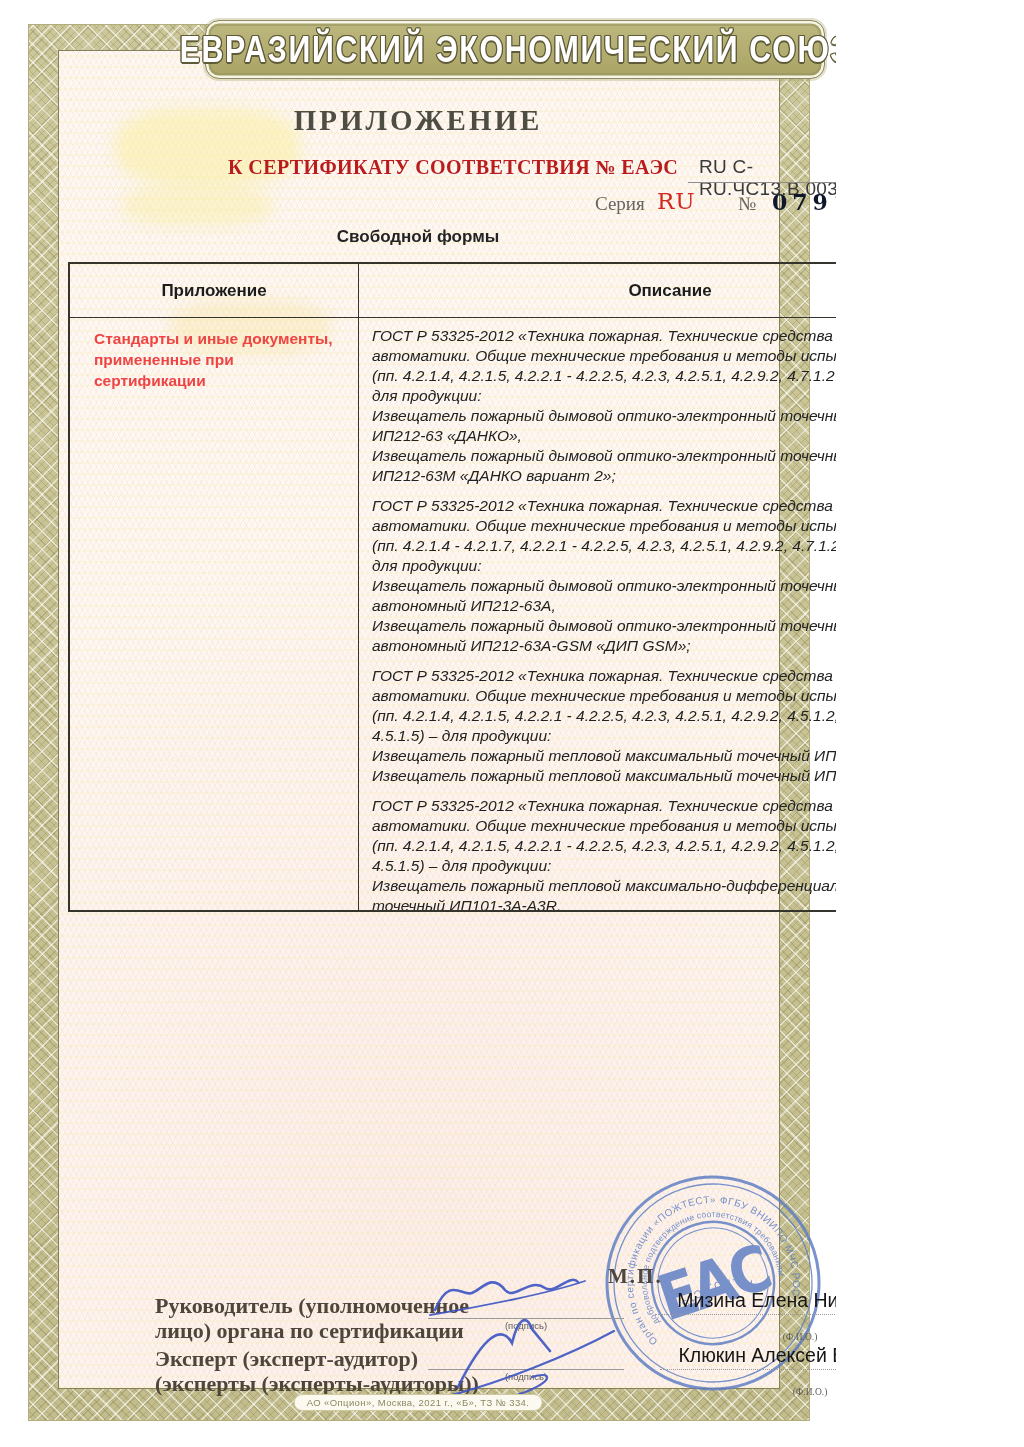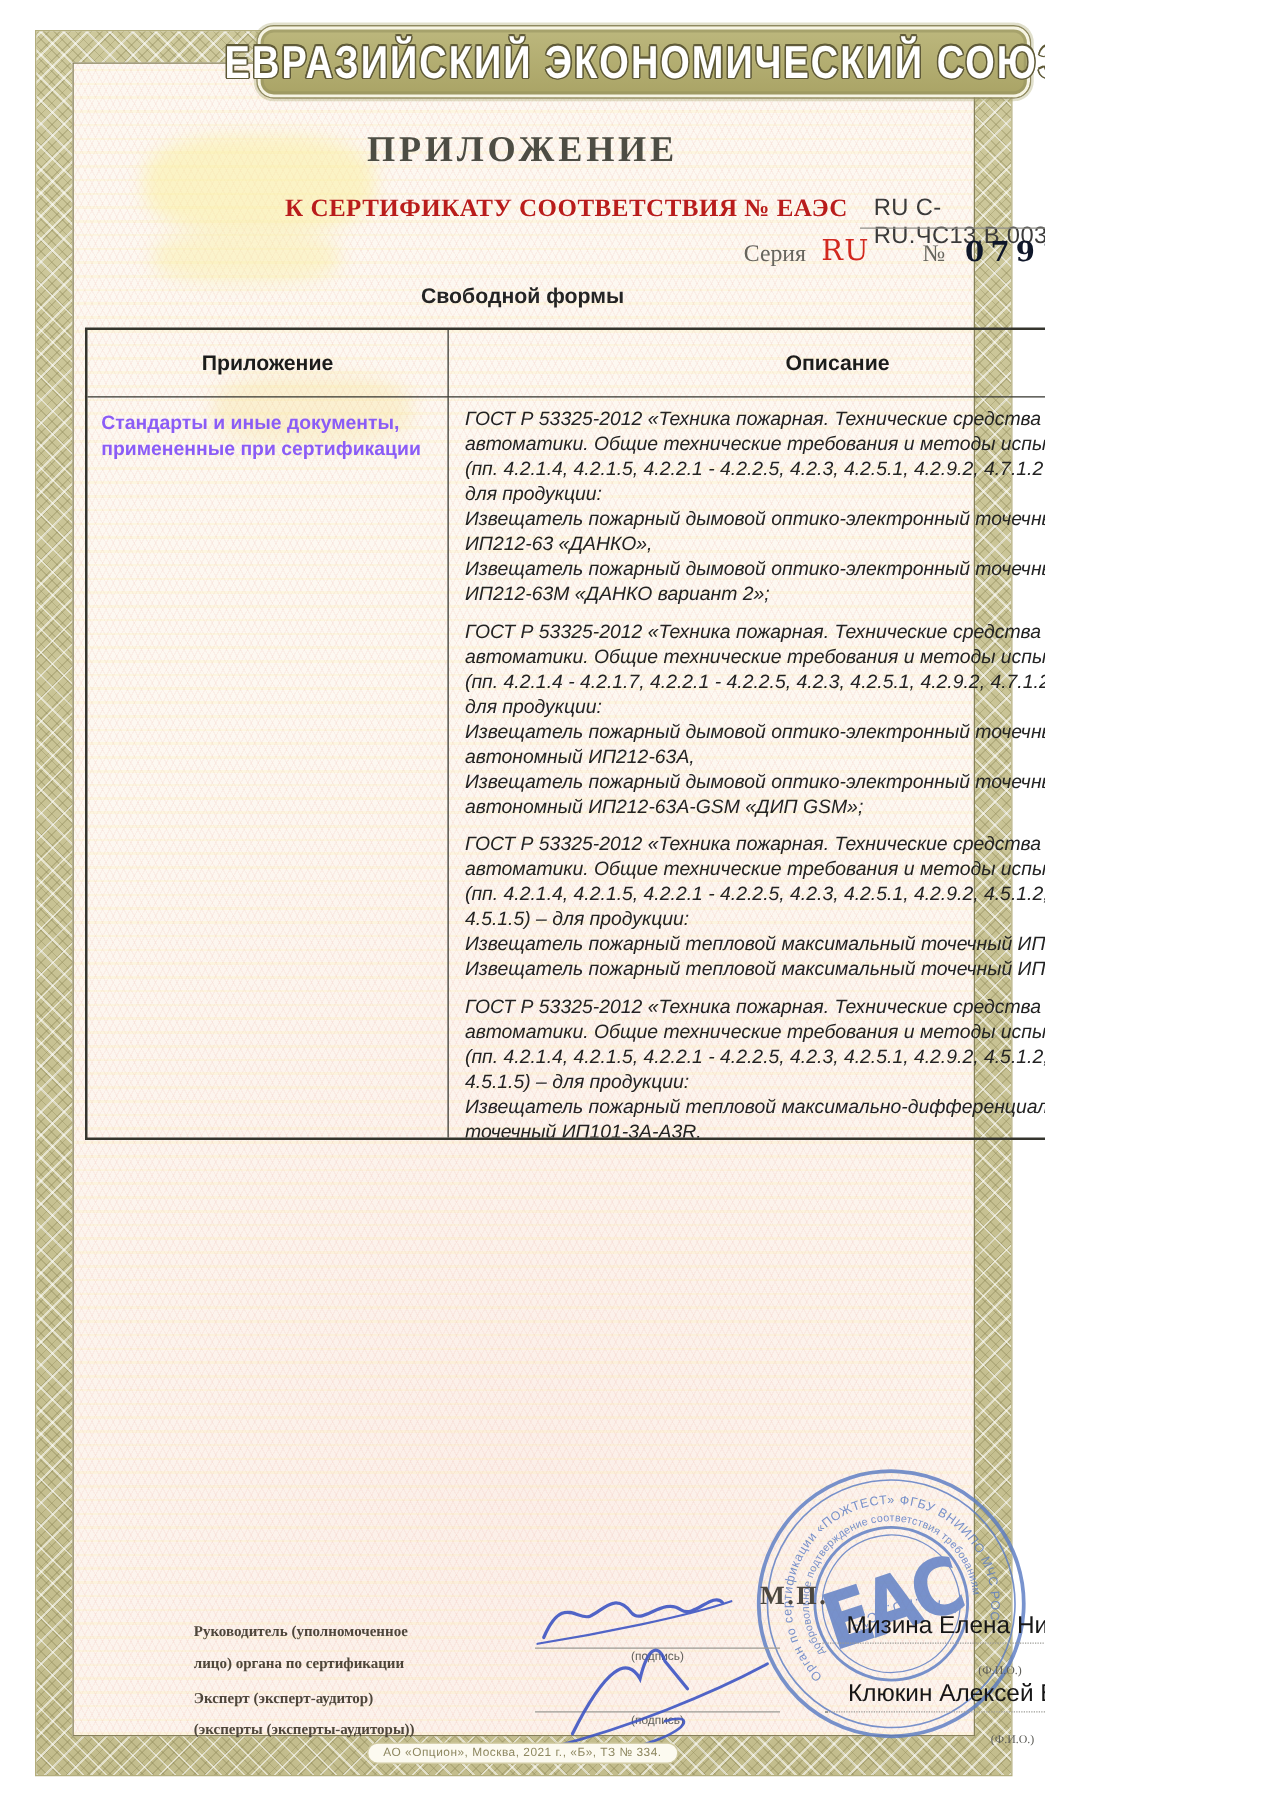--- a/index.html
+++ b/index.html
@@ -60,31 +60,31 @@
   .form-type{position:absolute;left:0;top:227px;width:100%;text-align:center;
     font-weight:bold;font-size:17px;color:#242424;}
 
   
   .appendix-table{position:absolute;left:68px;top:262px;width:915px;height:650px;
     border:2px solid #35352e;display:grid;grid-template-columns:289px 1fr;grid-template-rows:54px 1fr;
     box-sizing:border-box;}
   .th{display:flex;align-items:center;justify-content:center;font-weight:bold;font-size:17px;color:#1c1c1c;}
   .bdr{border-right:1.5px solid #35352e;}
   .bdb{border-bottom:1.5px solid #35352e;}
-  .td-left{padding:10px 11px;font-weight:bold;font-size:15.5px;line-height:21px;color:#8b5cf6;
+  .td-left{padding:10px 24px;font-weight:bold;font-size:15.5px;line-height:21px;color:#ef4444;
     white-space:pre-line;box-sizing:border-box;}
   .td-right{padding:8px 13px;font-size:15.5px;line-height:20px;color:#222;box-sizing:border-box;overflow:hidden;}
   .td-right p{margin:0 0 10px;white-space:pre-line;font-style:italic;}
 
   
   .stamp-svg{position:absolute;left:596px;top:1166px;opacity:.82;}
   .mp-label{position:absolute;left:608px;top:1264px;font-family:"Liberation Serif","DejaVu Serif",serif;
     font-weight:bold;font-size:21px;letter-spacing:2px;color:#4c473f;}
   .sig-label{position:absolute;left:155px;font-family:"Liberation Serif","DejaVu Serif",serif;
-    font-weight:600;font-size:12px;line-height:25px;color:#4e463a;white-space:pre-line;}
+    font-weight:600;font-size:22px;line-height:25px;color:#4e463a;white-space:pre-line;}
   .sig-label.l1{top:1293px;}
   .sig-label.l2{top:1346px;}
   .sign-line{position:absolute;left:428px;width:196px;border-top:1px solid #9a9a94;
     text-align:center;font-size:9.5px;color:#5d5d58;padding-top:1px;}
   .sign-line.s1{top:1318px;}
   .sign-line.s2{top:1369px;}
   .fio{position:absolute;display:flex;flex-direction:column;align-items:center;}
   .fio.f1{left:655px;top:1289px;width:290px;justify-content:space-between;}
   .fio.f2{left:660px;top:1344px;width:300px;}
   .fio .name{font-size:19.5px;color:#161616;width:100%;text-align:center;

